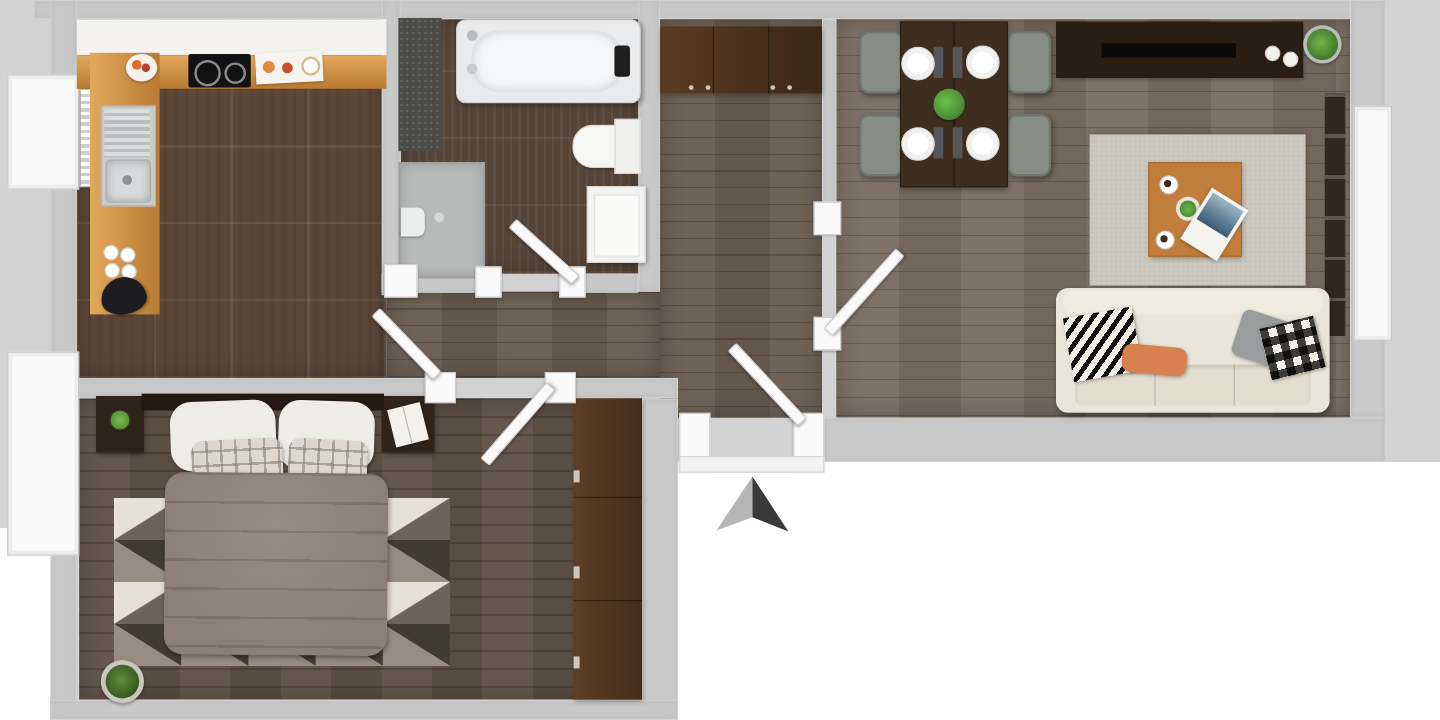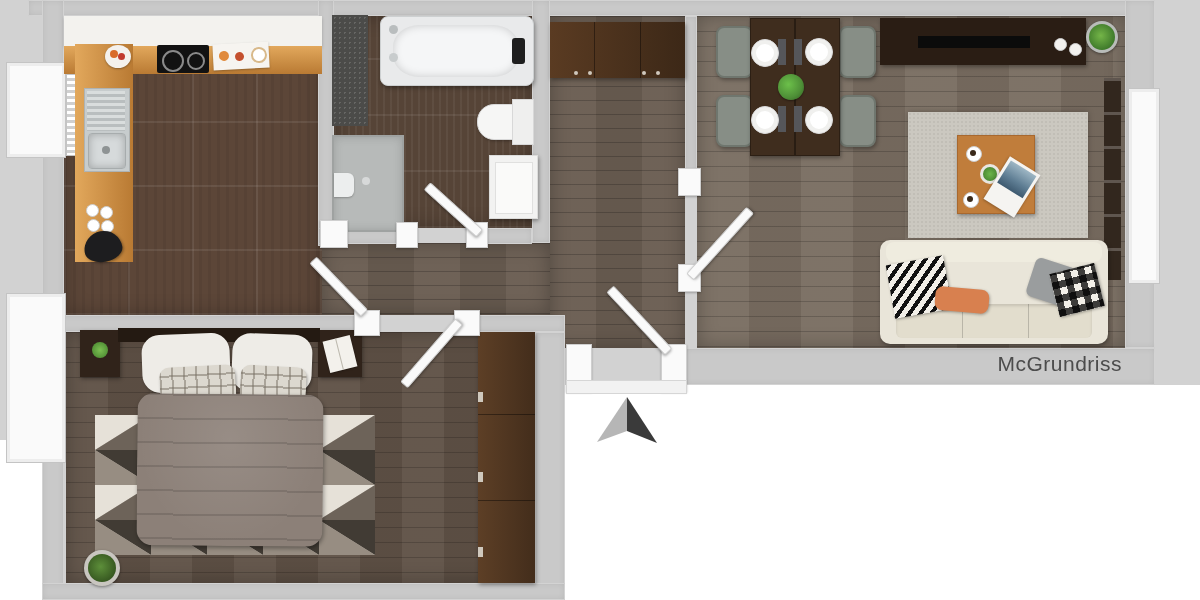--- a/index.html
+++ b/index.html
@@ -240,15 +240,14 @@
   <div class="abs door-leaf" style="left:313px;top:255px;width:72px;transform:rotate(46deg);"></div>
   <div class="abs door-leaf" style="left:404px;top:380px;width:82px;transform:rotate(-49deg);"></div>
   <div class="abs door-leaf" style="left:690px;top:272px;width:88px;transform:rotate(-48deg);"></div>
   <div class="abs door-leaf" style="left:610px;top:284px;width:84px;transform:rotate(47deg);"></div>
 
   <svg class="abs" style="left:590px;top:392px;" width="75" height="56" viewBox="0 0 75 56">
     <polygon points="37,5 7,50 37,39" fill="var(--arrow_light,#b6b6b6)"></polygon>
     <polygon points="37,5 67,51 37,39" fill="var(--arrow_dark,#3a3a3a)"></polygon>
   </svg>
 
-  <div class="abs watermark" style="left:990px;top:352px;width:132px;height:26px;">McGrundriss</div>
 
 </div>
 
 </body></html>

